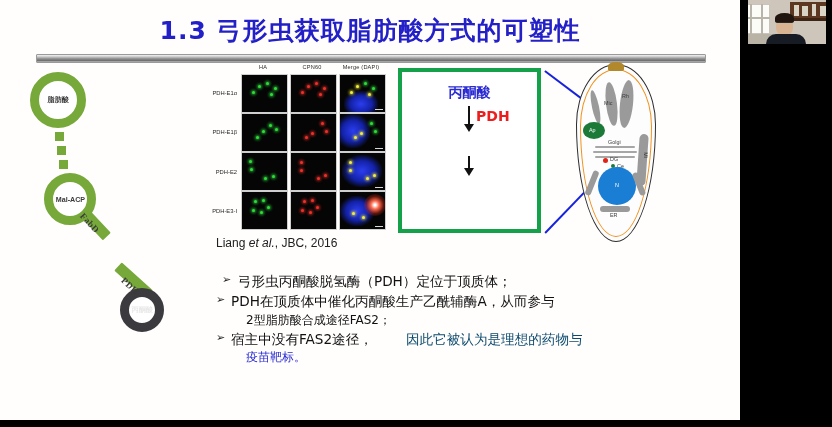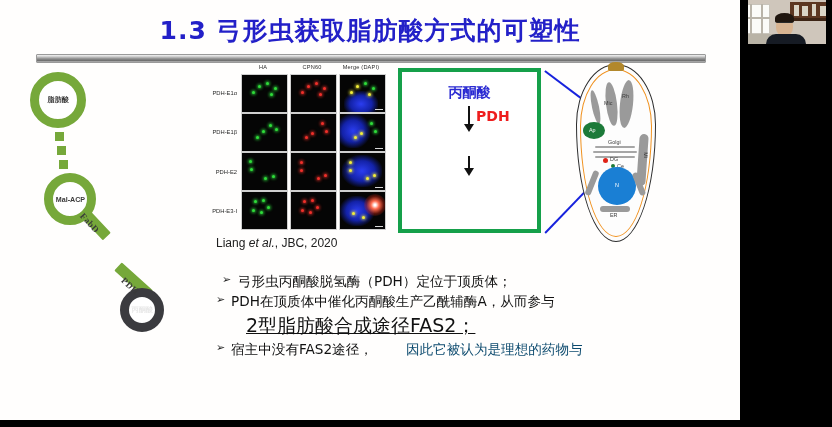--- a/index.html
+++ b/index.html
@@ -90,21 +90,21 @@
   #ce{position:absolute;left:55px;top:104px;width:4px;height:4px;border-radius:50%;background:#1c7a39;}
 
   
   #bullets{position:absolute;left:216px;top:272px;width:470px;
            font-family:"DejaVu Sans","Liberation Sans",sans-serif;}
   .bl{position:relative;font-size:13.6px;color:#111;line-height:1.42;margin-bottom:1px;padding-left:15px;}
   .bl .mk{position:absolute;left:0;top:0;font-size:11px;color:#222;}
   .bl.b1{padding-left:22px;}
   .bl.b1 .mk{left:6px;}
   .hl{color:#0c4a6e;margin-left:33px;}
-  .cont{padding-left:15px;font-size:19px;color:#111;line-height:1.42;text-decoration:underline;}
+  .cont{padding-left:15px;font-size:12px;color:#111;line-height:1.42;}
   .cont.blue{color:#2a2ad2;}
 
   
   #rightpanel{position:absolute;left:740px;top:0;width:92px;height:427px;background:#000;}
   #webcam{position:absolute;left:740px;top:0;width:92px;height:58px;overflow:hidden;background:#1b1b1b;}
   .wcwall{position:absolute;left:0;top:0;width:92px;height:58px;background:#cfc6bb;}
   .wcwindow{position:absolute;left:0px;top:4px;width:30px;height:30px;background:#fbfbf8;
             box-shadow:inset 0 0 0 1px #c8c4bb;}
   .wcmullion{position:absolute;background:#b9b4a9;}
   .wcshelf{position:absolute;left:50px;top:2px;width:42px;height:16px;background:#5c3722;}
@@ -242,21 +242,21 @@
       </div>
       <div class="mcell" style="left:134px;top:127px;">
         <div class="dapi" style="left:0px;top:4px;width:34px;height:30px;"></div>
         <div class="halo" style="left:24px;top:2px;width:22px;height:22px;"></div>
         <div class="punct py" style="left:12px;top:20px;"></div>
           <div class="punct py" style="left:22px;top:24px;"></div>
         <div class="scale"></div>
       </div>
     </div>
 
-    <div id="cite"><span>Liang </span><i>et al.</i><span>, JBC, 2020</span></div>
+    <div id="cite"><span>Liang </span><i>et al.</i><span>, JBC, 2016</span></div>
 
     <div id="gbox">
       <div class="t1">丙酮酸</div>
       <div class="arrowline" style="left:66px;top:34px;height:20px;"></div>
       <div class="arrowhead" style="left:62px;top:52px;"></div>
       <div class="pdh">PDH</div>
       <div class="arrowline" style="left:66px;top:84px;height:14px;"></div>
       <div class="arrowhead" style="left:62px;top:96px;"></div>
     </div>
 
@@ -305,20 +305,21 @@
         <span>弓形虫丙酮酸脱氢酶（PDH）定位于顶质体；</span>
       </div>
       <div class="bl">
         <span class="mk">➢</span>
         <span>PDH在顶质体中催化丙酮酸生产乙酰辅酶A，从而参与</span>
         <div class="cont">2型脂肪酸合成途径FAS2；</div>
       </div>
       <div class="bl">
         <span class="mk">➢</span>
         <span>宿主中没有FAS2途径，</span><span class="hl">因此它被认为是理想的药物与</span>
+        <div class="cont blue">疫苗靶标。</div>
       </div>
     </div>
 
   </div>
 
   <div id="bottombar"></div>
 
   <div id="rightpanel"></div>
   <div id="webcam">
     <div class="wcwall"></div>

